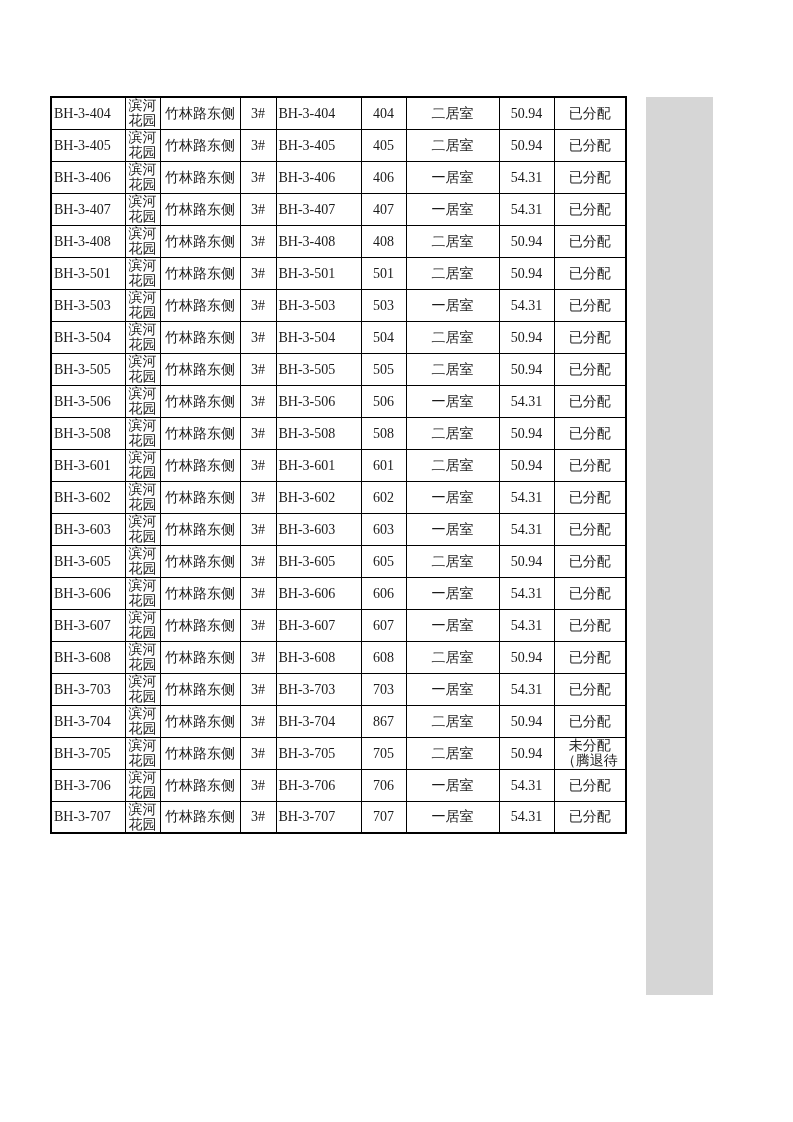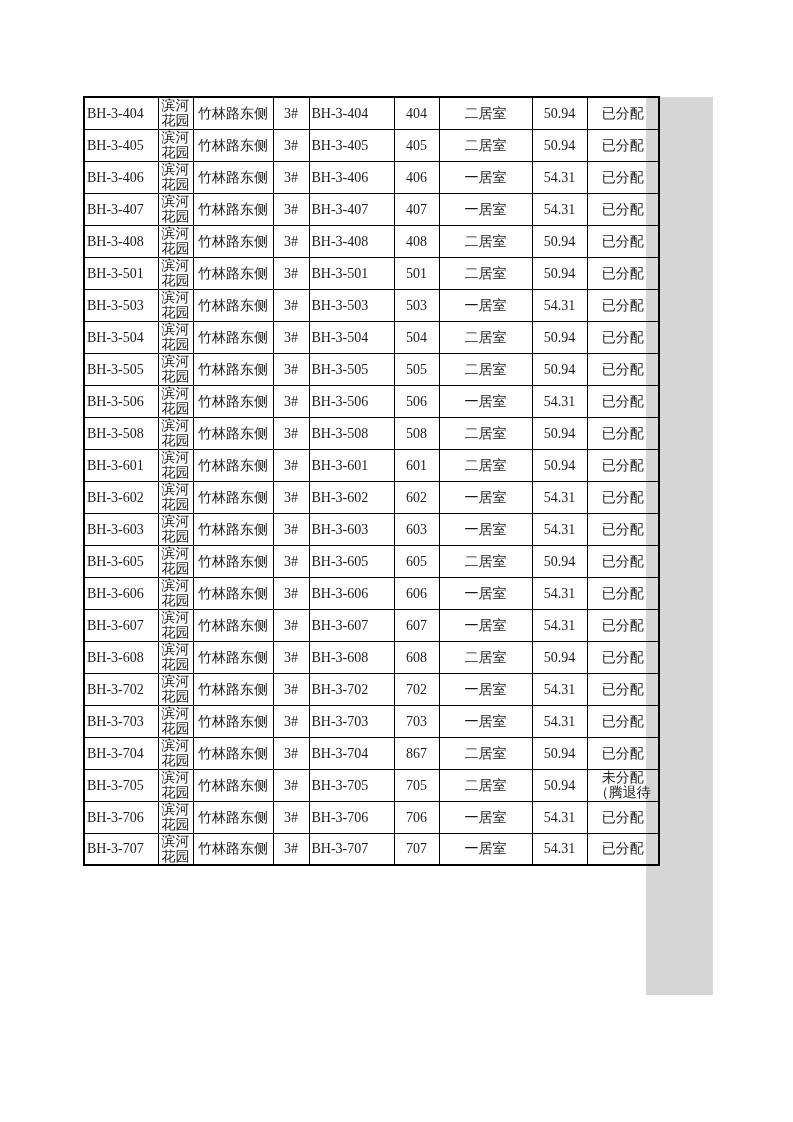--- a/index.html
+++ b/index.html
@@ -11,21 +11,21 @@
     font-family:"Liberation Serif","DejaVu Serif",serif;
   }
   .offpage-shade{
     position:absolute;
     left:646px;top:97px;
     width:67px;height:898px;
     background:#d6d6d6;
   }
   table.alloc{
     position:absolute;
-    left:83px;top:96px;
+    left:50px;top:96px;
     width:575px;
     border-collapse:collapse;
     table-layout:fixed;
     border:2px solid #000;
   }
   table.alloc td{
     border:1px solid #000;
     height:32px;
     padding:0 2px;
     box-sizing:border-box;
@@ -249,31 +249,20 @@
     <td class="ac">滨河花园</td>
     <td class="ac">竹林路东侧</td>
     <td class="ac">3#</td>
     <td class="al">BH-3-608</td>
     <td class="ac">608</td>
     <td class="ac">二居室</td>
     <td class="ac">50.94</td>
     <td class="ac">已分配</td>
   </tr>
         <tr>
-    <td class="al">BH-3-702</td>
-    <td class="ac">滨河花园</td>
-    <td class="ac">竹林路东侧</td>
-    <td class="ac">3#</td>
-    <td class="al">BH-3-702</td>
-    <td class="ac">702</td>
-    <td class="ac">一居室</td>
-    <td class="ac">54.31</td>
-    <td class="ac">已分配</td>
-  </tr>
-        <tr>
     <td class="al">BH-3-703</td>
     <td class="ac">滨河花园</td>
     <td class="ac">竹林路东侧</td>
     <td class="ac">3#</td>
     <td class="al">BH-3-703</td>
     <td class="ac">703</td>
     <td class="ac">一居室</td>
     <td class="ac">54.31</td>
     <td class="ac">已分配</td>
   </tr>

